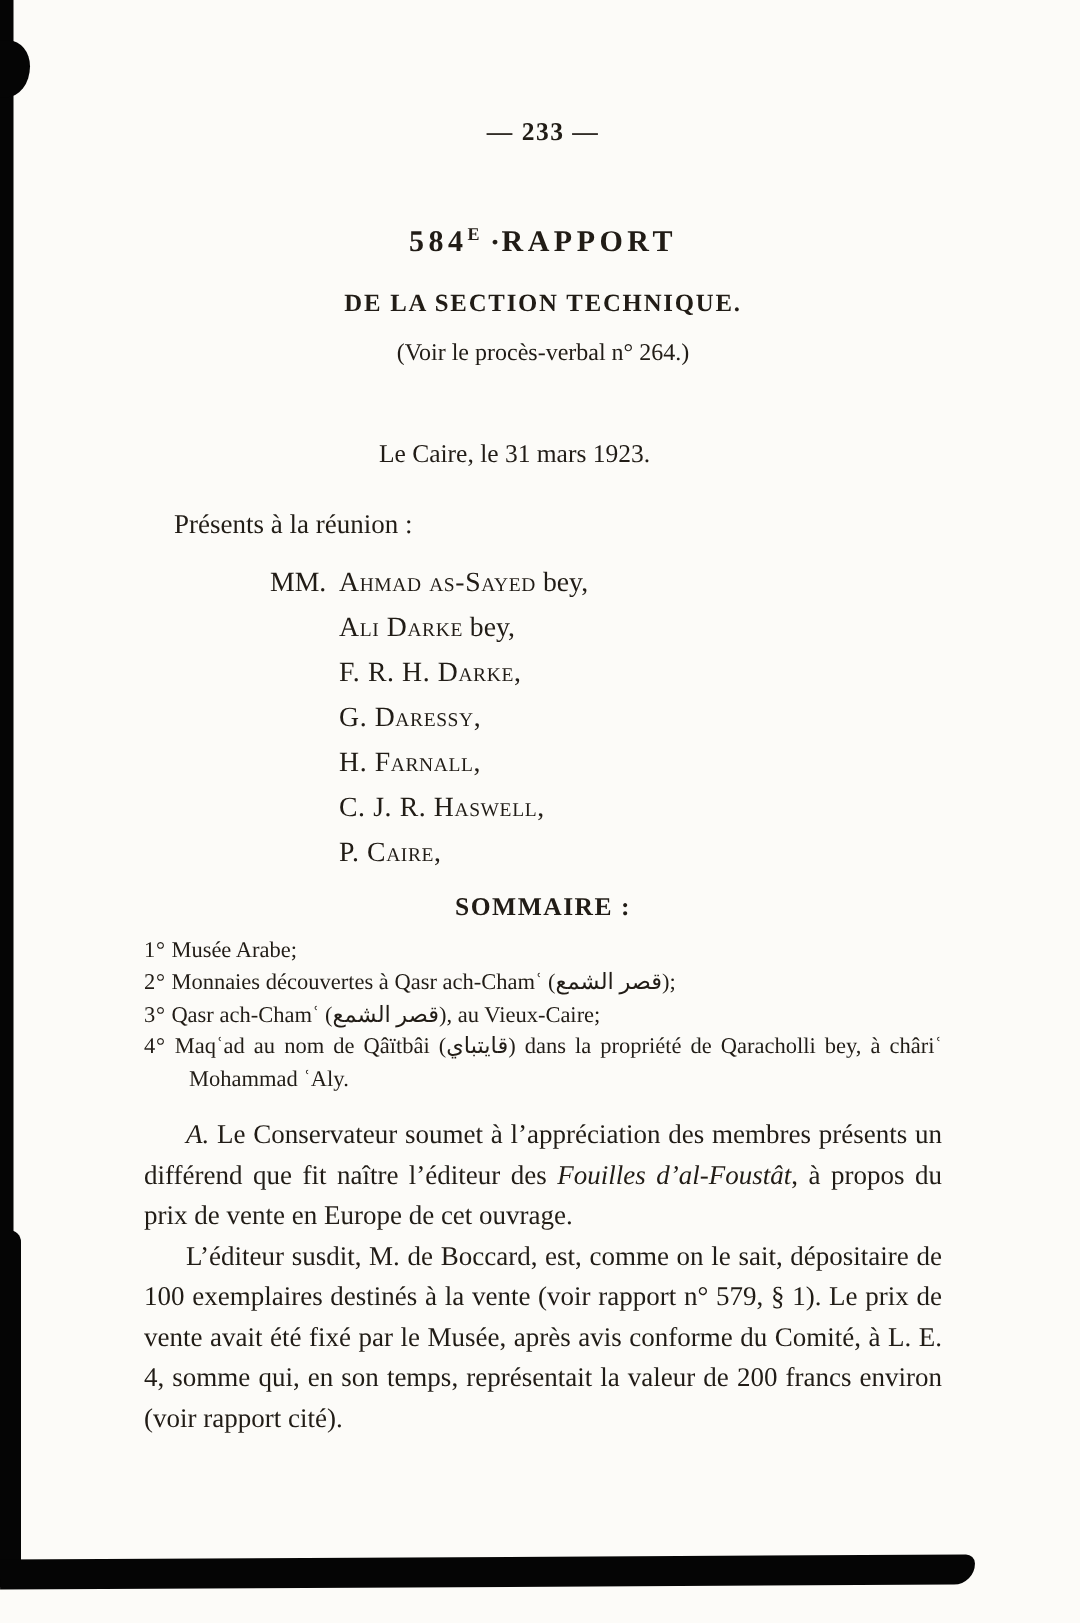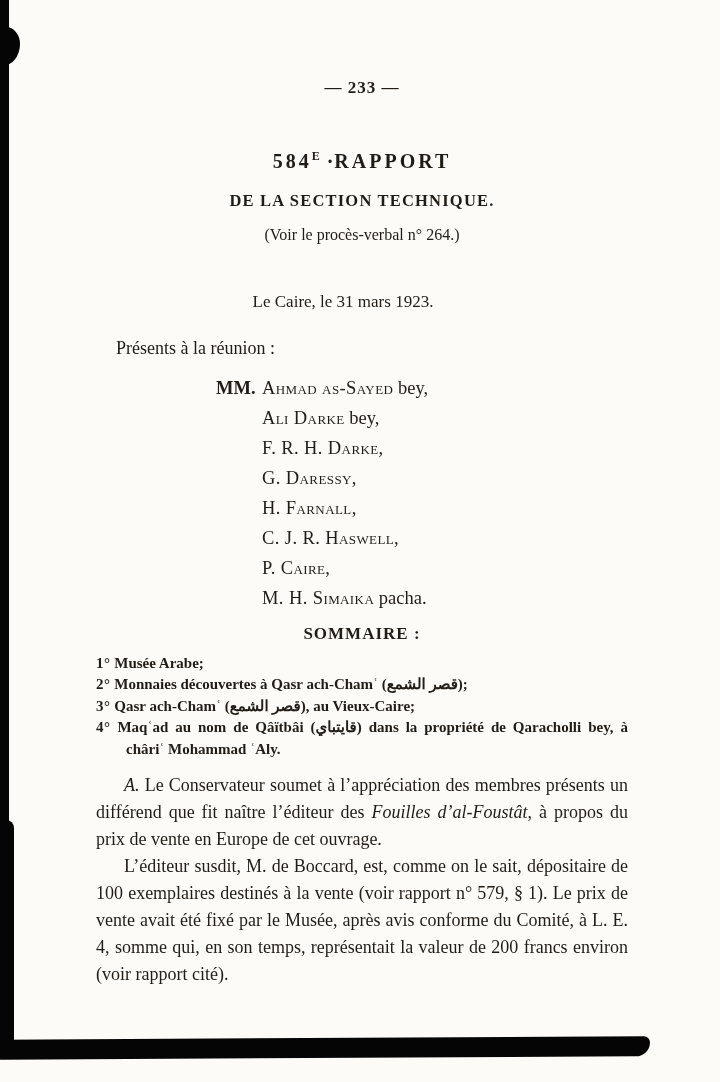--- a/index.html
+++ b/index.html
@@ -83,39 +83,37 @@
   }
   .attendees {
     margin-top: 14px;
     margin-left: 84px;
     font-size: 18.5px;
   }
   .attendee-row { line-height: 30px; white-space: nowrap; }
   .mm {
     display: inline-block;
     width: 46px;
-    font-weight: 700;
-    margin-left: 36px;
+    font-weight: 400;
   }
   .sc {
     font-variant: small-caps;
     letter-spacing: 0.4px;
   }
   .sommaire-title {
     margin-top: 10px;
     text-align: center;
     font-weight: 700;
     font-size: 17px;
     line-height: 22px;
     letter-spacing: 1px;
   }
   .sommaire {
     margin-top: 8px;
     font-size: 15px;
-    font-weight: bold;
   }
   .som-item {
     padding-left: 30px;
     text-indent: -30px;
     line-height: 21.5px;
     text-align: justify;
   }
   .som-num { letter-spacing: 0.5px; }
   .section-heading {
     margin-top: 12px;
@@ -160,21 +158,20 @@
     <div class="intro">Présents à la réunion :</div>
 
     <div class="attendees">
       <div class="attendee-row"><span class="mm">MM.</span><span class="sc">Ahmad as-Sayed</span><span> bey,</span></div>
       <div class="attendee-row"><span class="mm"></span><span class="sc">Ali Darke</span><span> bey,</span></div>
       <div class="attendee-row"><span class="mm"></span><span class="sc">F. R. H. Darke</span><span>,</span></div>
       <div class="attendee-row"><span class="mm"></span><span class="sc">G. Daressy</span><span>,</span></div>
       <div class="attendee-row"><span class="mm"></span><span class="sc">H. Farnall</span><span>,</span></div>
       <div class="attendee-row"><span class="mm"></span><span class="sc">C. J. R. Haswell</span><span>,</span></div>
       <div class="attendee-row"><span class="mm"></span><span class="sc">P. Caire</span><span>,</span></div>
-      <div class="attendee-row"><span class="mm"></span><span class="sc">M. H. Simaika</span><span> pacha.</span></div>
     </div>
 
     <div class="sommaire-title">SOMMAIRE :</div>
 
     <div class="sommaire">
       <div class="som-item"><span class="som-num">1°</span> <span>Musée Arabe;</span></div>
       <div class="som-item"><span class="som-num">2°</span> <span>Monnaies découvertes à Qasr ach-Chamʿ (قصر الشمع);</span></div>
       <div class="som-item"><span class="som-num">3°</span> <span>Qasr ach-Chamʿ (قصر الشمع), au Vieux-Caire;</span></div>
       <div class="som-item"><span class="som-num">4°</span> <span>Maqʿad au nom de Qâïtbâi (قايتباي) dans la propriété de Qaracholli bey, à châriʿ Mohammad ʿAly.</span></div>
     </div>

